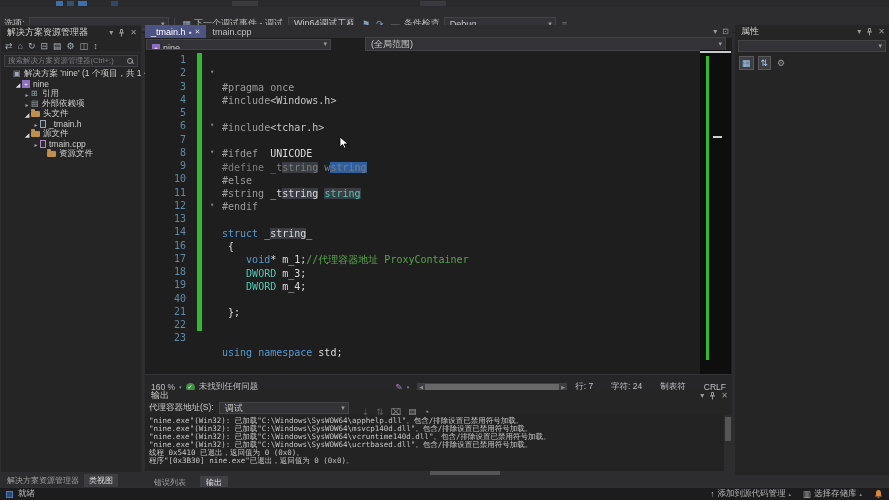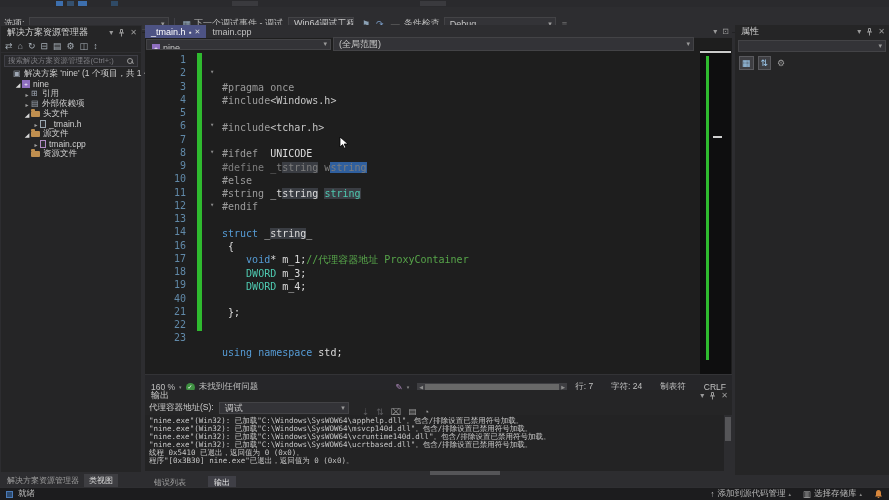--- a/index.html
+++ b/index.html
@@ -54,21 +54,21 @@
   
   #editor { left:145px; top:25px; width:587px; height:363px; background:#1e1e1e; }
   #doc-tabs { height:13px; display:flex; background:#2d2d30; }
   .doc-tab { display:flex; align-items:center; gap:3px; padding:0 6px; font-size:9px; color:#c0c0c0; }
   .doc-tab.active { background:#4d5384; color:#ffffff; }
   .doc-tab .dot { font-size:5px; color:#e8e8e8; }
   .doc-tab .x { font-size:7px; color:#d8d8d8; }
   #tabbar-ctl { position:absolute; right:3px; top:2px; display:flex; gap:5px; color:#9a9a9a; font-size:8px; }
   #navbar { height:12px; display:flex; align-items:center; background:#1e1e1e; gap:2px; padding:0 1px; }
   #nav-proj { width:185px; height:11px; }
-  #nav-scope { width:361px; height:14px; }
+  #nav-scope { width:361px; height:14px;margin-left:32px; }
 
   #code-area { position:relative; height:324px; overflow:hidden; padding-top:3px; }
   .crow { display:flex; height:13.26px; font:10px/13.26px "DejaVu Sans Mono", monospace; white-space:pre; }
   .cnum { width:47px; flex:none; text-align:right; padding-right:6px; color:#6189a8; }
   .cbar { width:5px; flex:none; margin-left:5px; }
   .cbar.chg { background:#2fba2f; }
   .cfold { width:20px; flex:none; text-align:center; font-size:7px; color:#8a8a8a; }
   .ctext { flex:1; color:#dcdcdc;margin-top:28px; }
   .tk-pp{color:#9b9b9b} .tk-inc{color:#c8c8c8} .tk-kw{color:#569cd6} .tk-ty{color:#4ec9b0}
   .tk-cm{color:#57a64a} .tk-pl{color:#dcdcdc} .tk-dm{color:#7d7d7d}
@@ -91,21 +91,21 @@
   #out-toolbar { height:14px; display:flex; align-items:center; padding:0 4px; gap:5px; font-size:8.5px; color:#cfcfcf; }
   #out-combo { width:130px; height:12px; }
   #out-toolbar .oico { font-size:9px; color:#9a9a9a; }
   #out-toolbar .oico.dim { color:#5d5d60; }
   #out-body { position:relative; height:56px; background:#232324; overflow:hidden; }
   #out-lines { padding:2px 0 0 4px; font:7.5px/7.9px "DejaVu Sans Mono", monospace; color:#c8c8c8; white-space:pre; }
   #out-vscroll { position:absolute; right:0; top:0; bottom:0; width:8px; background:#2d2d30; }
   #out-vscroll .th { position:absolute; left:1px; right:1px; top:2px; height:24px; background:#555558; }
   #out-hscroll { height:4px; background:#2d2d30; position:relative; }
   #out-hscroll .th { position:absolute; left:285px; width:70px; top:0; bottom:0; background:#555558; }
-  #out-tabs { left:148px; top:476px; height:12px; display:flex; font-size:8px; gap:16px; }
+  #out-tabs { left:148px; top:476px; height:12px; display:flex; font-size:8px; gap:8px; }
   #out-tabs .btab { padding:0 6px; display:flex; align-items:center; color:#a0a0a0; }
   #out-tabs .btab.on { background:#3f3f46; color:#e8e8e8; }
 
   
   #props { left:735px; top:25px; width:154px; height:450px; }
   #prop-combo { margin:2px 3px; height:12px; }
   #prop-icons { display:flex; align-items:center; gap:4px; padding:2px 4px; }
   #prop-icons .pico { font-size:9px; color:#9ecbf0; padding:1px 2px; }
   #prop-icons .pico.boxed { background:#3e3e42; border:1px solid #5a5a5e; }
   #prop-icons .pico.tool { color:#9a9a9a; }
@@ -218,21 +218,21 @@
         <div class="trow" style="padding-left: 22px;">
           <span class="tarrow exp">◢</span>
           <span class="ticon i-folder"></span>
           <span>源文件</span>
         </div>
         <div class="trow" style="padding-left: 31px;">
           <span class="tarrow">▸</span>
           <span class="ticon i-file cpp"></span>
           <span>tmain.cpp</span>
         </div>
-        <div class="trow" style="padding-left: 22px;">
+        <div class="trow" style="padding-left: 38px;">
           <span class="tarrow"></span>
           <span class="ticon i-folder"></span>
           <span>资源文件</span>
         </div>
       </div>
   </div>
   <div id="se-tabs" class="abs">
       <span class="btab">解决方案资源管理器</span>
       <span class="btab on">类视图</span>
     </div>

